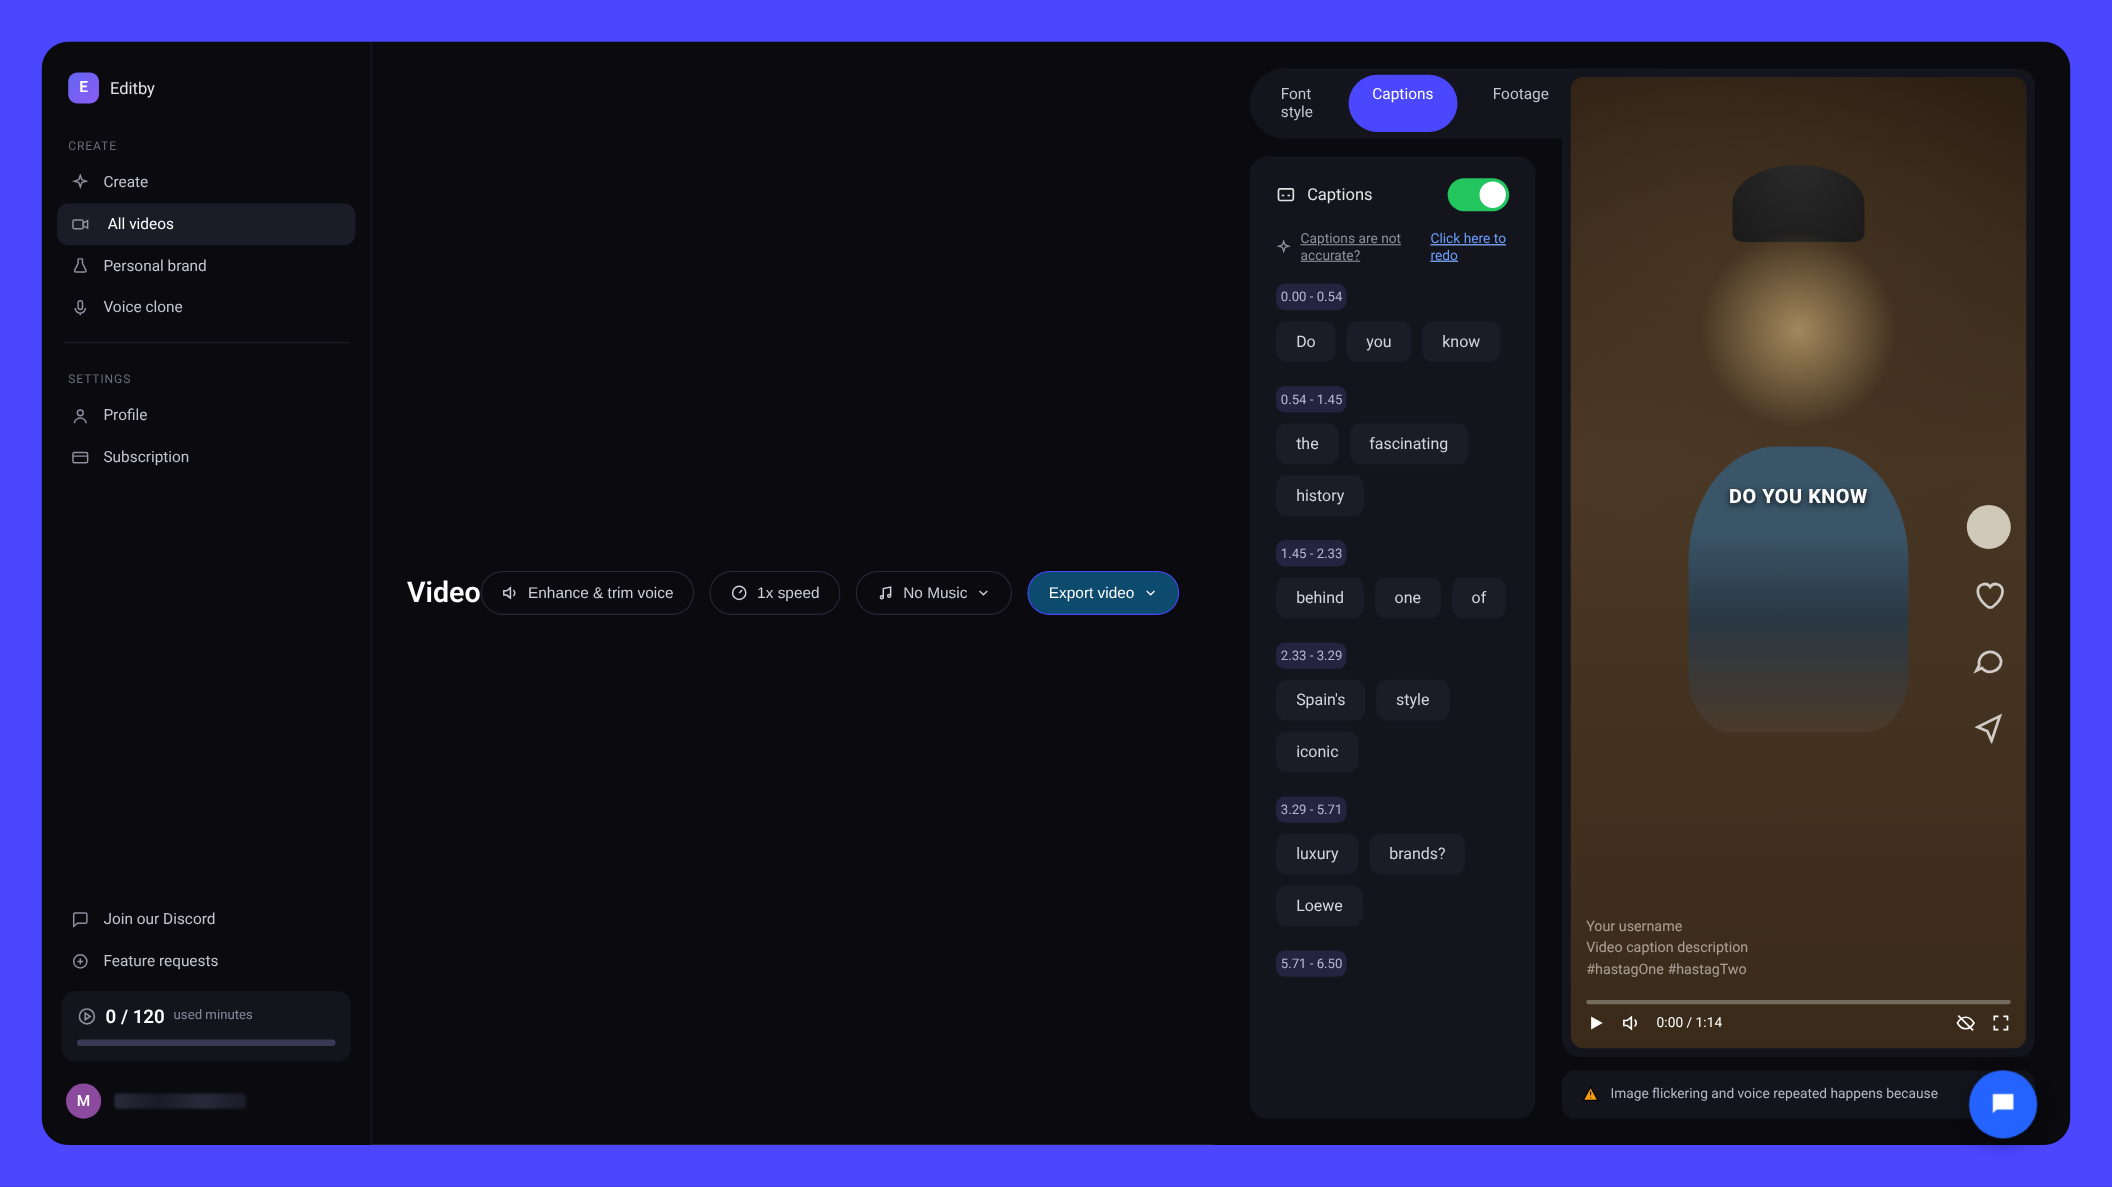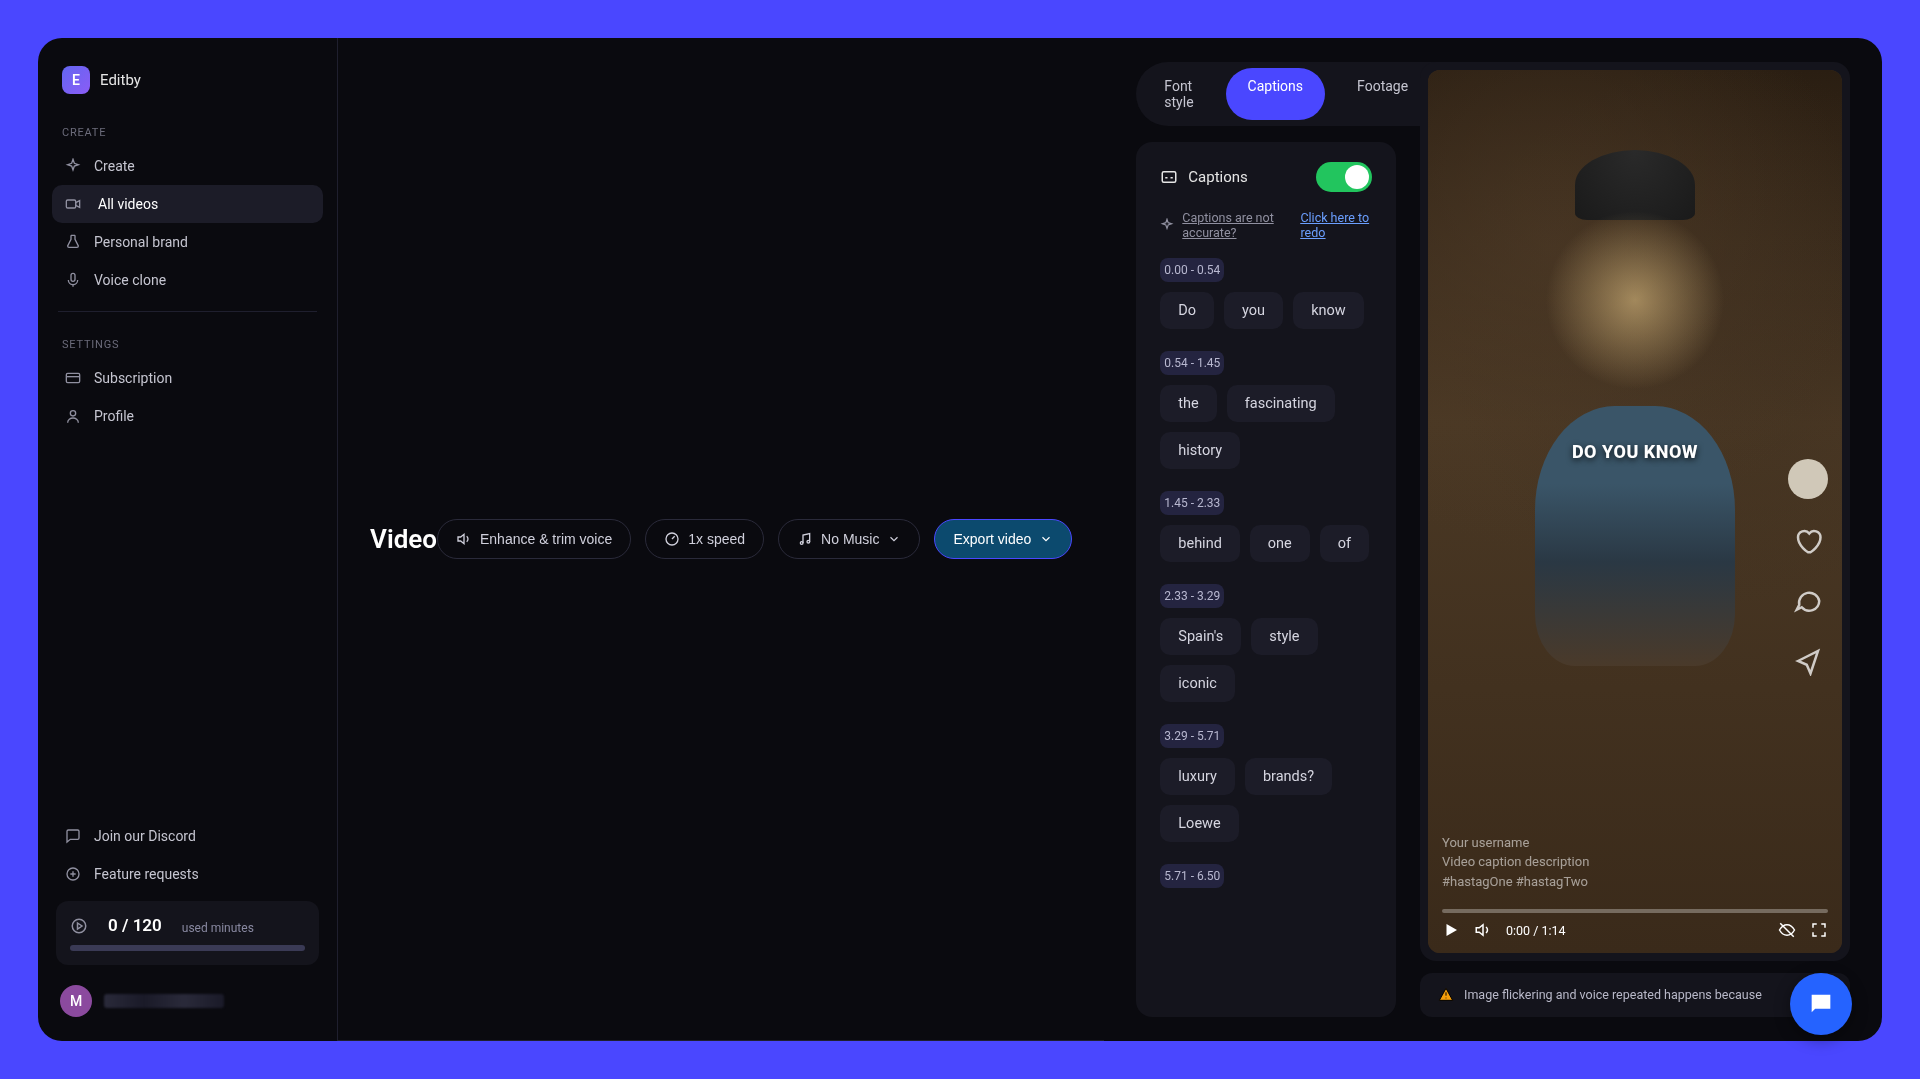--- a/index.html
+++ b/index.html
@@ -30,21 +30,21 @@
 .brand { display:flex; align-items:center; gap:10px; padding: 8px 10px 18px; }
 .brand-badge { width:28px; height:28px; border-radius:8px; background:linear-gradient(135deg,#6366f1,#8b5cf6); display:flex; align-items:center; justify-content:center; font-weight:600; font-size:14px; color:#fff;}
 .brand-name { font-size:15px; color:#e5e5e5; }
 .section-label { font-size:11px; letter-spacing:0.8px; color:#6b6b7a; padding: 14px 10px 8px; }
 .nav-item { display:flex; align-items:center; gap:12px; padding:10px 12px; border-radius:10px; font-size:14px; color:#c5c5d0; cursor:pointer; }
 .nav-item.active { background:#1c1c28; color:#fff;gap:16px; }
 .nav-icon { width:18px; height:18px; display:flex; align-items:center; justify-content:center; color:#9090a0;}
 .divider { height:1px; background:#1f1f2e; margin: 12px 6px; }
 .sidebar-spacer { flex:1; }
 .usage-card { background:#14141c; border-radius:12px; padding:14px; margin:8px 4px; }
-.usage-row { display:flex; align-items:flex-end; gap:20px; }
+.usage-row { display:flex; align-items:flex-start; gap:8px; }
 .usage-main { font-size:17px; font-weight:600; color:#fff; }
 .usage-sub { font-size:12px; color:#8888a0; }
 .usage-bar { height:6px; border-radius:3px; background:#3a3a55; margin-top:10px; position:relative; overflow:hidden; }
 .avatar-row { display:flex; align-items:center; gap:12px; padding:12px 8px 4px; }
 .avatar { width:32px; height:32px; border-radius:50%; background:#8b4a9e; display:flex; align-items:center; justify-content:center; color:#fff; font-weight:500; font-size:14px;}
 .avatar-blur { width:120px; height:14px; background:linear-gradient(90deg,#2a2a3a,#1a1a28,#2a2a3a,#1a1a28); filter:blur(1px); border-radius:3px;}
 
 .main { flex:1; display:flex; flex-direction:row; overflow:hidden;justify-content:center; }
 .header { display:flex; align-items:center; justify-content:space-between; padding:22px 32px; border-bottom:1px solid #1f1f2e; }
 .page-title { font-size:26px; font-weight:600; color:#fff; }
@@ -138,34 +138,34 @@
       </span>
       <span>Voice clone</span>
     </div>
 
     <div class="divider"></div>
     <div class="section-label">SETTINGS</div>
 
     <div class="nav-item">
       <span class="nav-icon">
         <svg width="16" height="16" viewBox="0 0 24 24" fill="none" stroke="currentColor" stroke-width="2">
+            <circle cx="12" cy="8" r="4"></circle>
+            <path d="M4 22c0-4 4-7 8-7s8 3 8 7"></path>
+          </svg>
+      </span>
+      <span>Profile</span>
+    </div>
+    <div class="nav-item">
+      <span class="nav-icon">
+        <svg width="16" height="16" viewBox="0 0 24 24" fill="none" stroke="currentColor" stroke-width="2">
             <rect x="2" y="5" width="20" height="14" rx="2"></rect>
             <path d="M2 10h20"></path>
           </svg>
       </span>
       <span>Subscription</span>
-    </div>
-    <div class="nav-item">
-      <span class="nav-icon">
-        <svg width="16" height="16" viewBox="0 0 24 24" fill="none" stroke="currentColor" stroke-width="2">
-            <circle cx="12" cy="8" r="4"></circle>
-            <path d="M4 22c0-4 4-7 8-7s8 3 8 7"></path>
-          </svg>
-      </span>
-      <span>Profile</span>
     </div>
 
     <div class="sidebar-spacer"></div>
 
     <div class="nav-item">
       <span class="nav-icon">
         <svg width="16" height="16" viewBox="0 0 24 24" fill="none" stroke="currentColor" stroke-width="2">
             <path d="M3 5a2 2 0 012-2h14a2 2 0 012 2v10a2 2 0 01-2 2H8l-5 4V5z"></path>
           </svg>
       </span>

